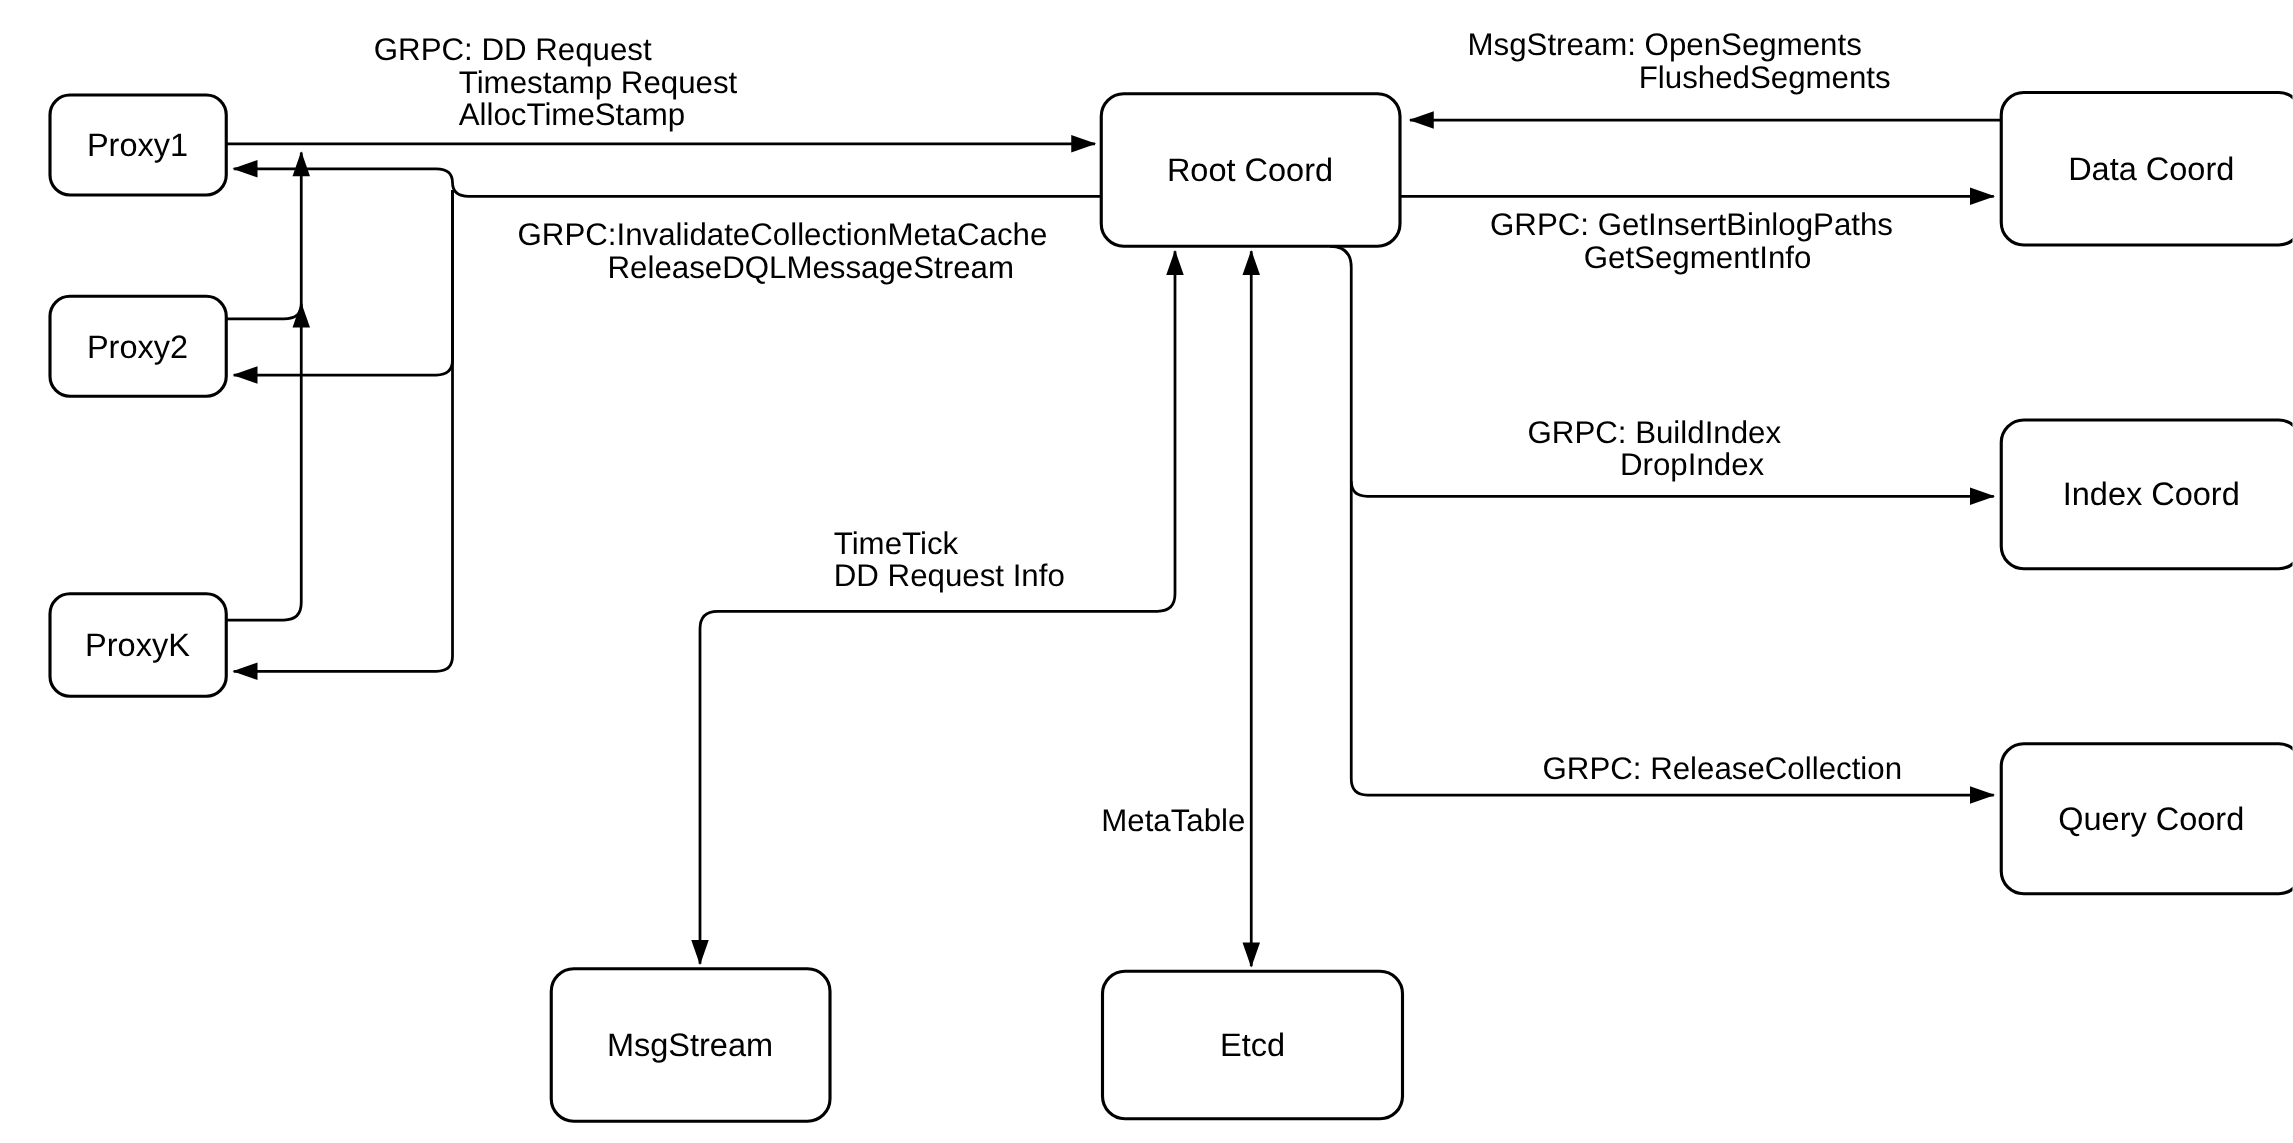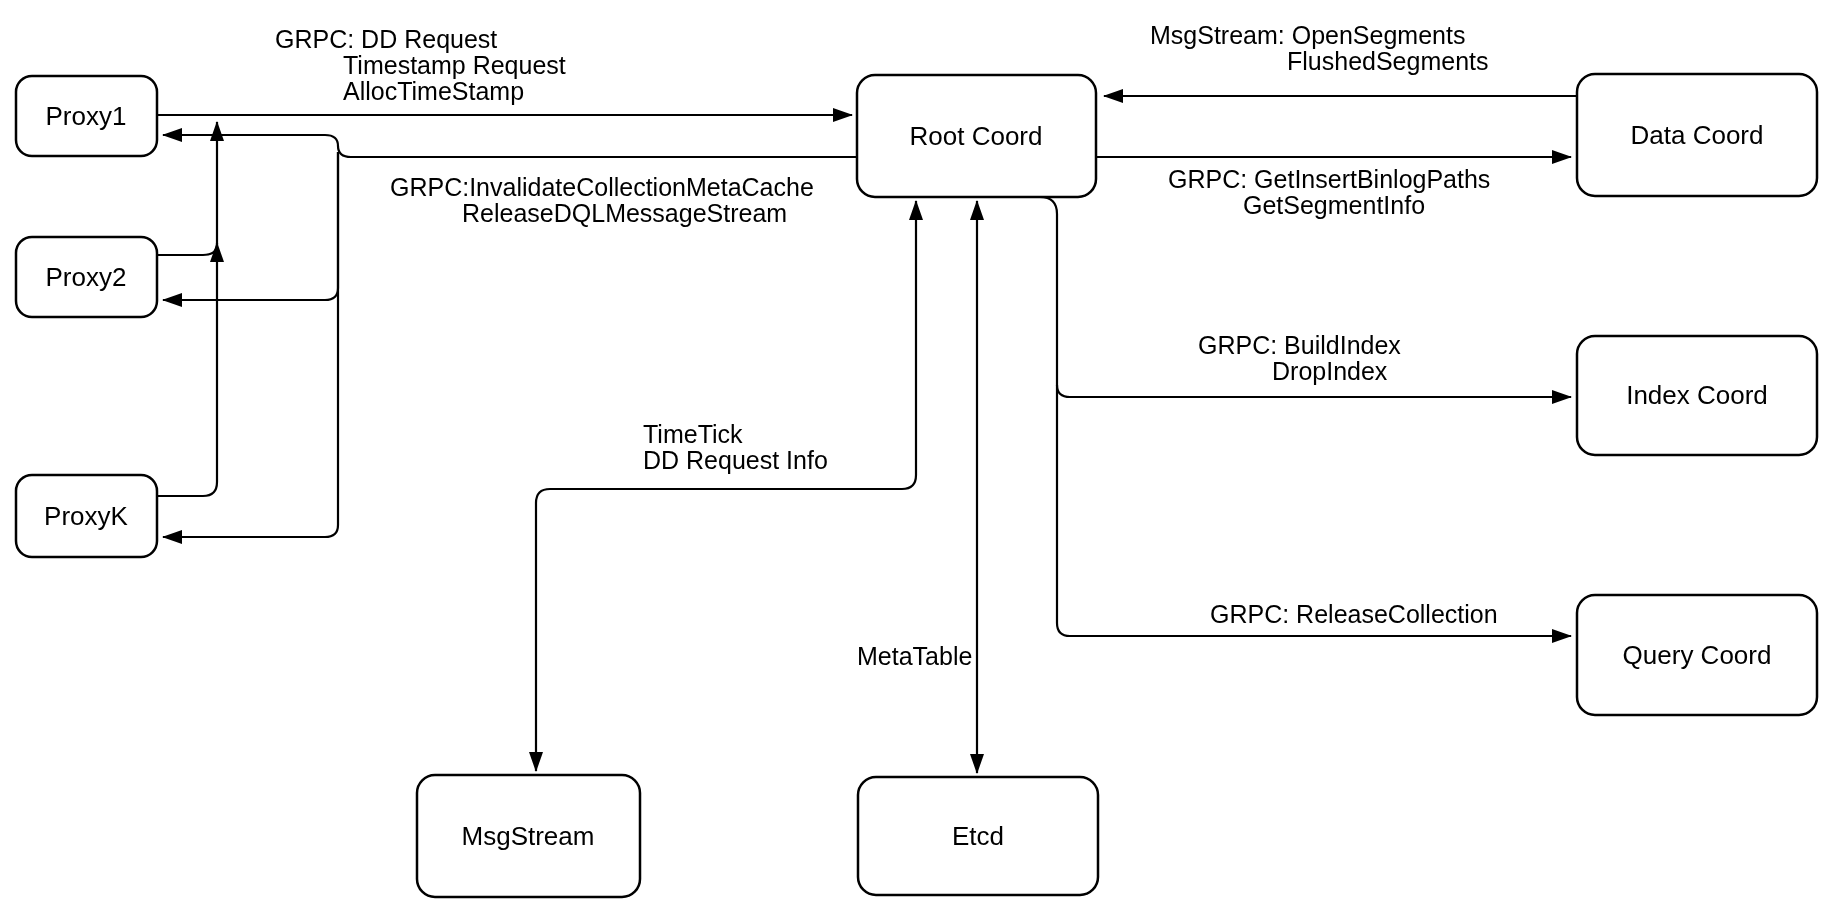--- a/index.html
+++ b/index.html
@@ -6,20 +6,21 @@
     margin: 0;
     padding: 0;
     background: #ffffff;
   }
   .canvas {
     position: relative;
     width: 1688px;
     height: 914px;
     background: #ffffff;
     font-family: "Liberation Sans", sans-serif;
+    margin-left: 24px;
   }
   svg { display: block; }
   .node-rect {
     fill: #ffffff;
     stroke: #000000;
     stroke-width: 2.5;
   }
   .edge {
     fill: none;
     stroke: #000000;

